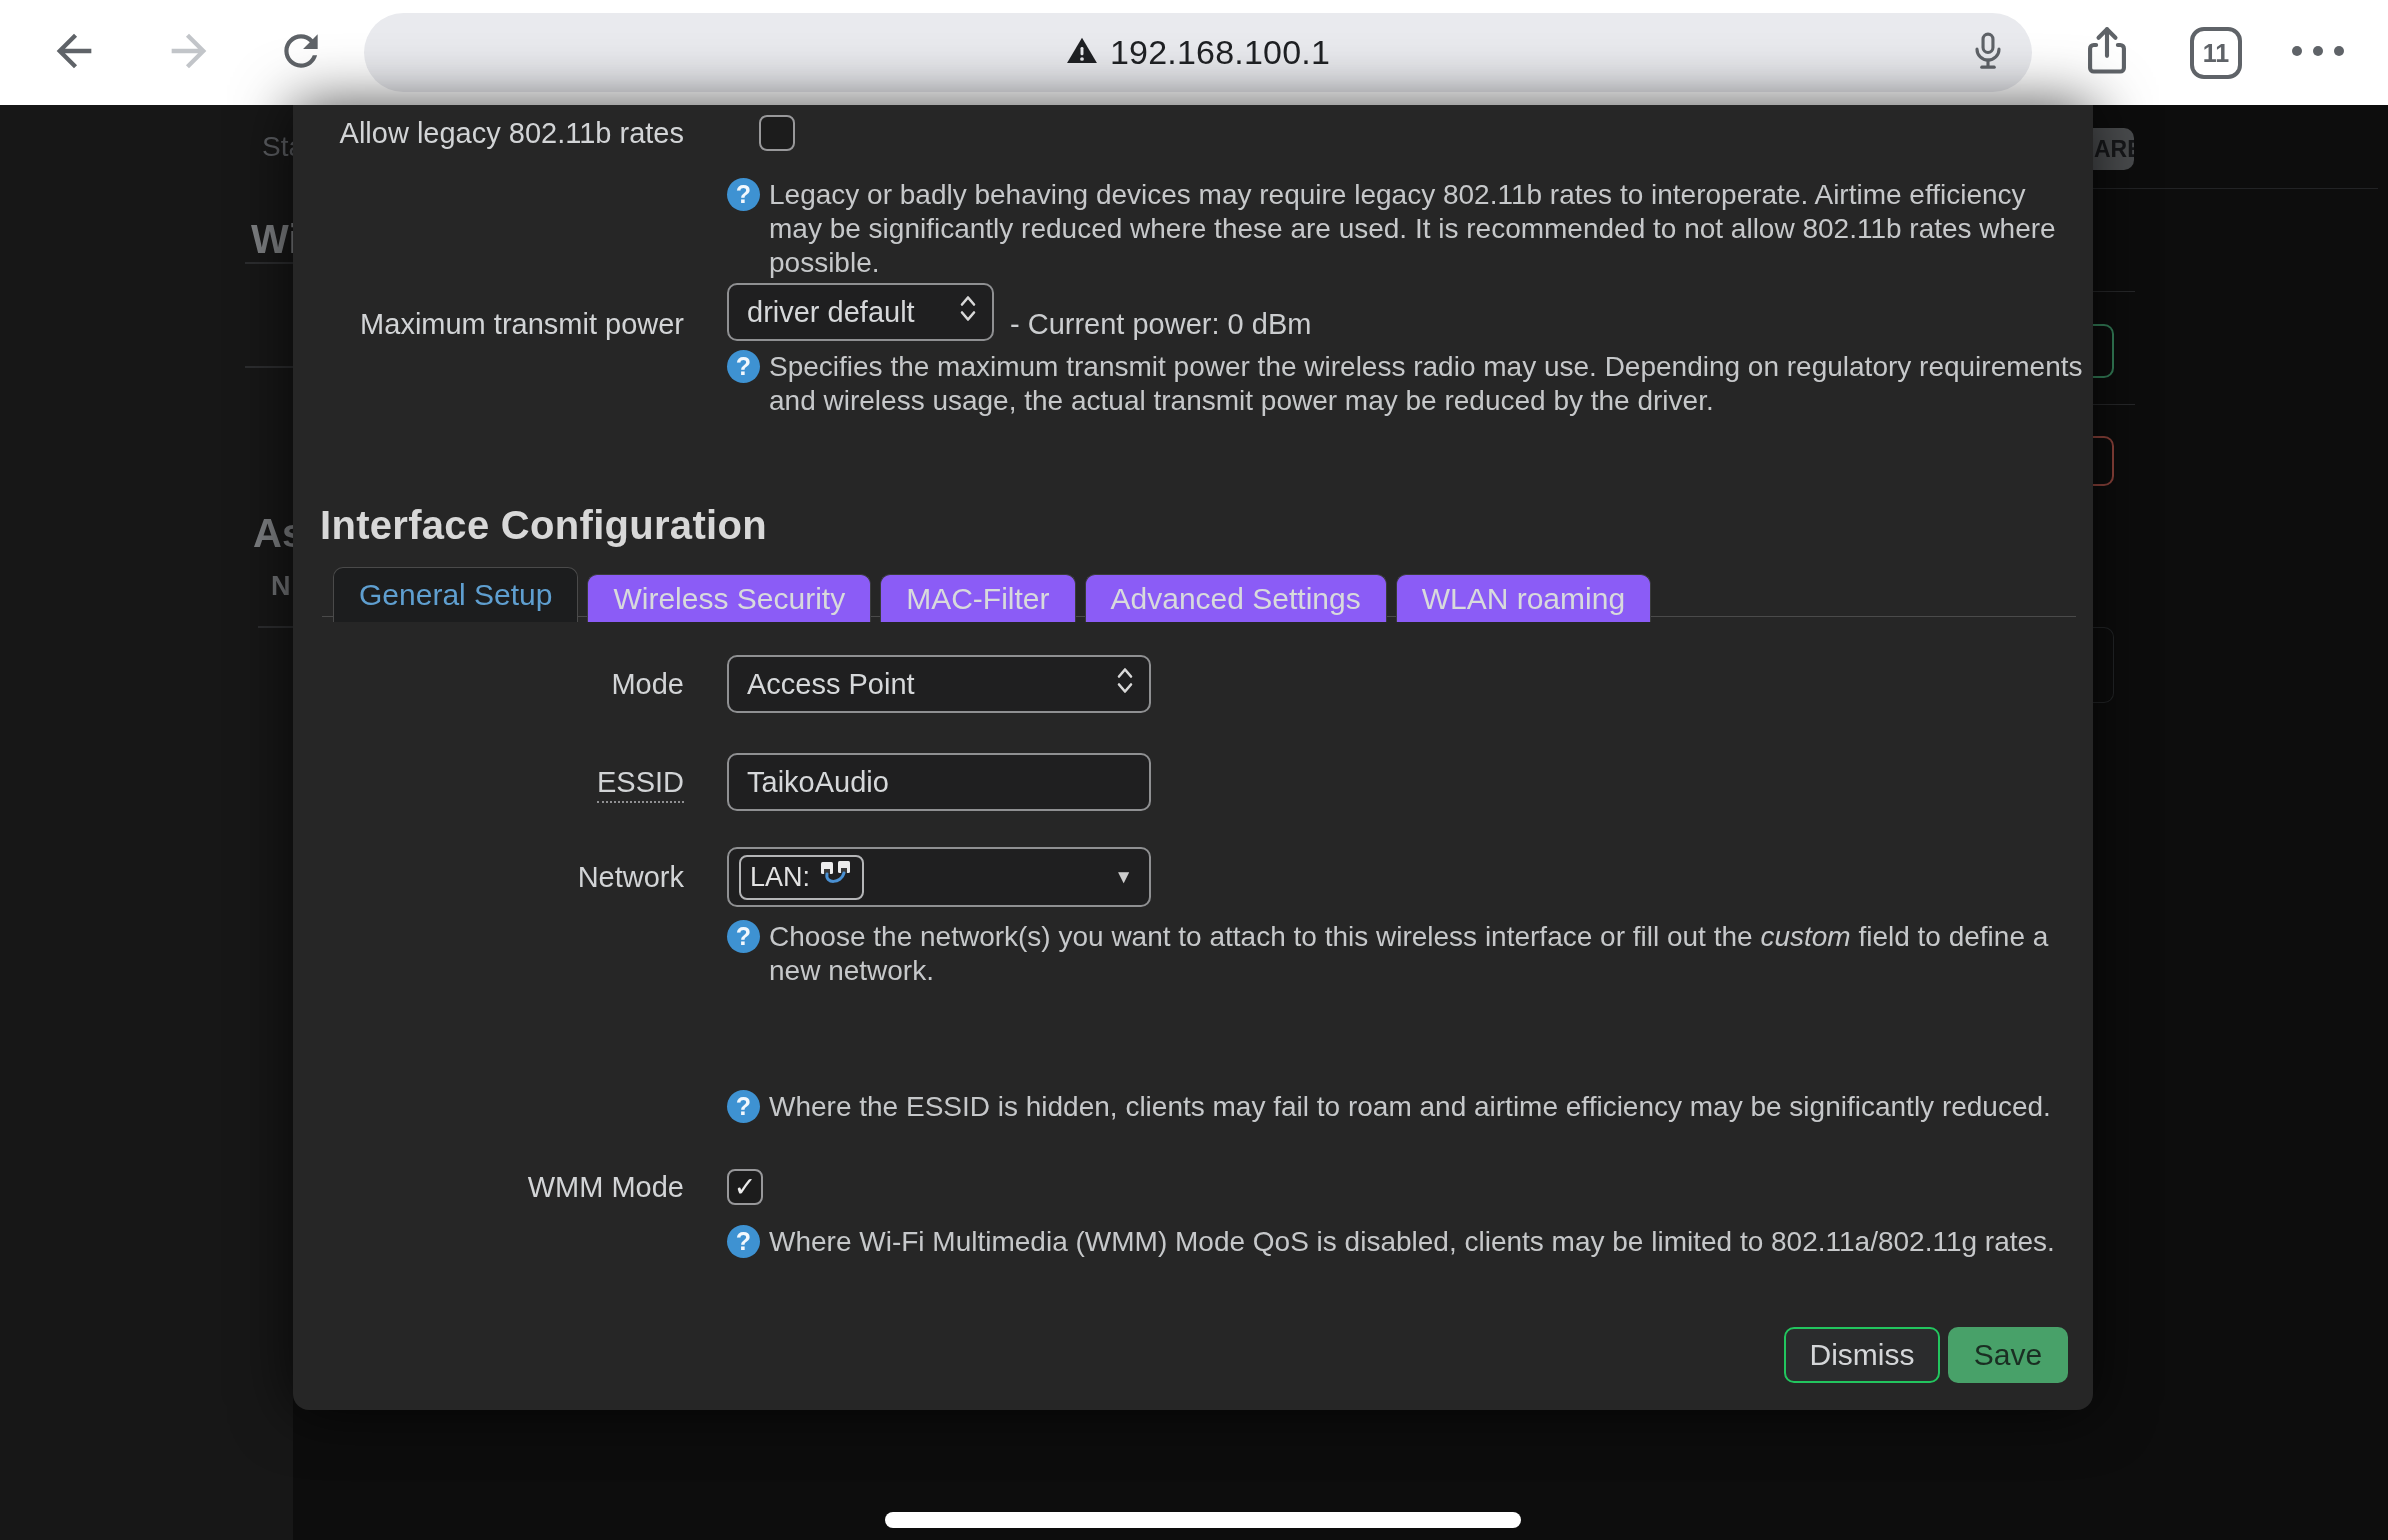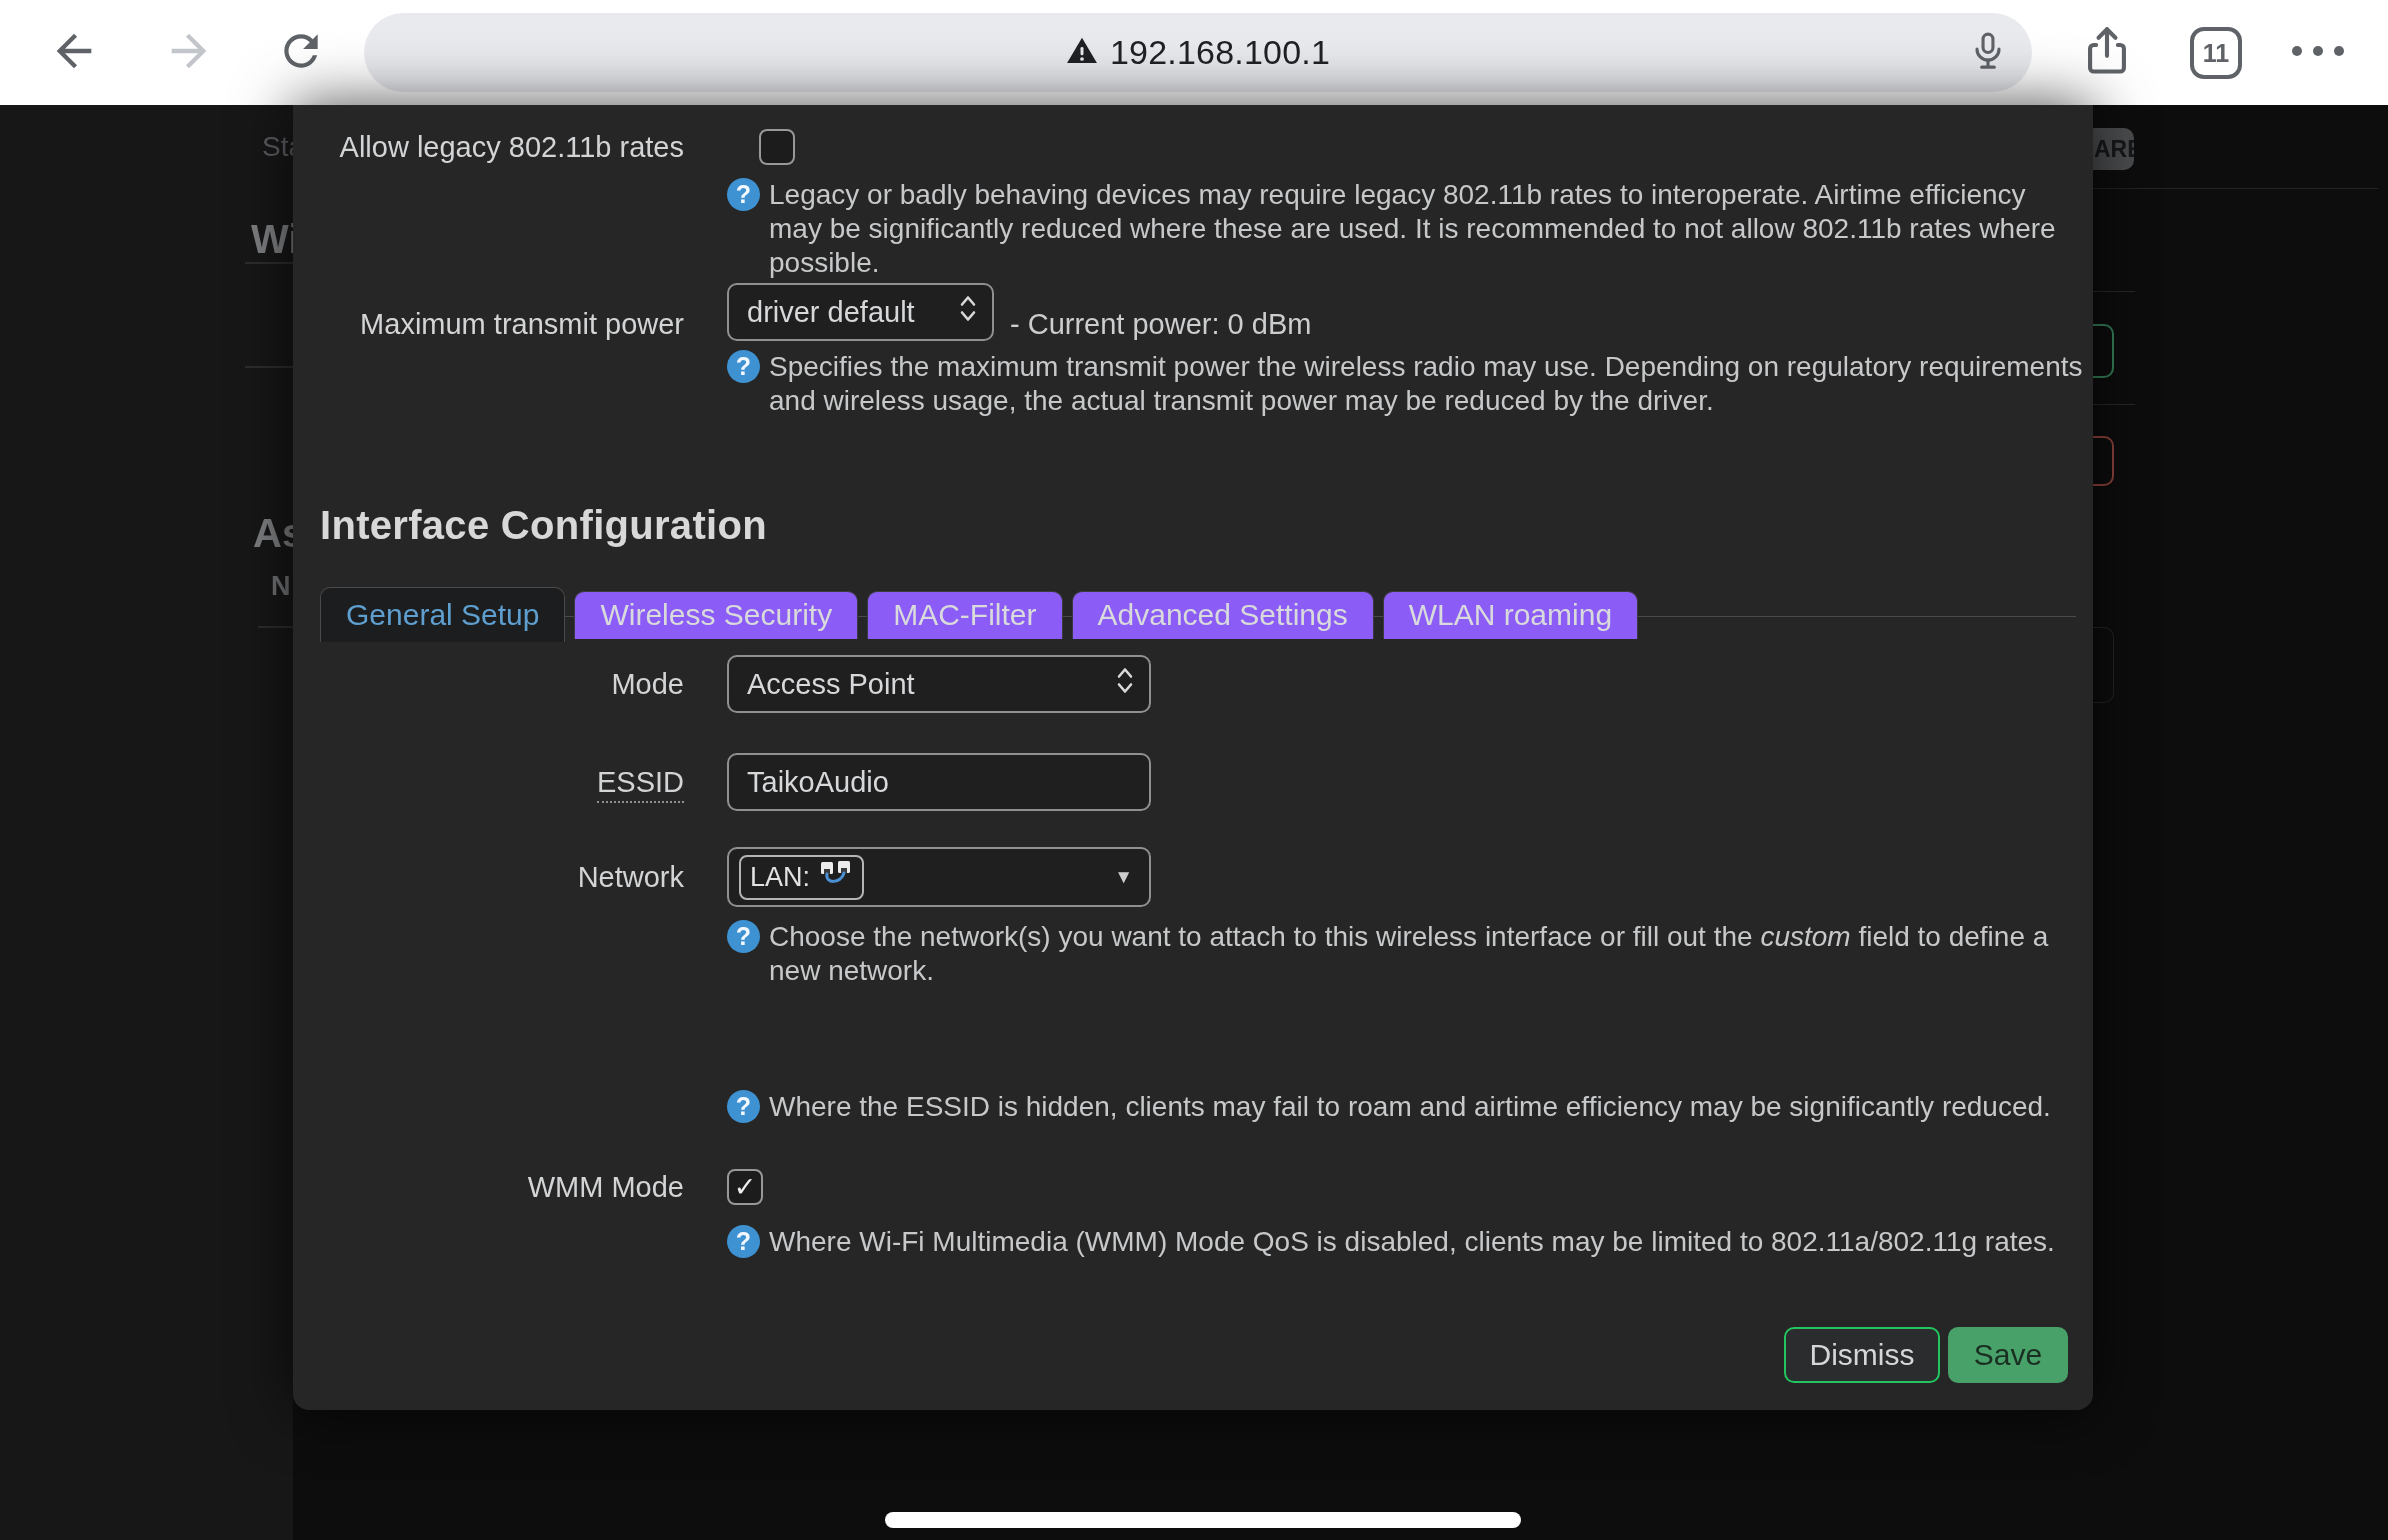--- a/index.html
+++ b/index.html
@@ -36,21 +36,21 @@
   .checkbox .mark { font-size:27px; font-weight:700; color:#ececec; line-height:1; }
   .helprow { position:absolute; left:434px; display:flex; align-items:flex-start; width:1360px; }
   .help-icon { width:33px; height:33px; border-radius:50%; background:#3e92d2; color:#f2f8fd; font-size:25px; font-weight:700; display:flex; align-items:center; justify-content:center; flex-shrink:0; margin-right:9px; }
   .help-text { font-size:28px; line-height:34px; color:#c6c8ca; max-width:1316px; }
   .select, .textinput { height:58px; background:#1f1f20; border:2px solid #8f9092; border-radius:10px; display:flex; align-items:center; padding:0 18px; font-size:29px; color:#d6d8da; position:relative; cursor:pointer; }
   .textinput { cursor:text; }
   .sel-wide { width:424px; }
   .chevrons { position:absolute; right:14px; top:50%; transform:translateY(-50%); }
   .suffix { font-size:29px; color:#cbcdcf; margin-left:16px; }
   .heading { position:absolute; left:27px; top:398px; font-size:40px; font-weight:700; color:#d8d8d8; letter-spacing:.3px; }
-  .tabs { position:absolute; left:27px; top:462px; right:17px; height:55px; display:flex; align-items:center;margin-top:20px; }
+  .tabs { position:absolute; left:40px; top:462px; right:17px; height:55px; display:flex; align-items:flex-end; }
   .tabs-underline { position:absolute; left:29px; right:17px; top:511px; height:1px; background:#4a4a4a; }
   .tab { height:48px; padding:0 25px; margin-right:9px; border-radius:10px 10px 0 0; display:flex; align-items:center; font-size:30px; cursor:pointer; background:#8b5cf6; color:#d8dadc; border:1px solid #3a3b3c; border-bottom:none; position:relative; z-index:2; }
   .tab.active { height:55px; background:#1c1d1e; color:#5f9fd0; border:1px solid #4a4a4a; border-bottom:none; }
   .chip { border:2px solid #b4b5b7; border-radius:8px; padding:3px 9px; display:flex; align-items:center; gap:9px; font-size:27px; color:#e2e2e2; }
   .ddl-arrow { position:absolute; right:16px; font-size:19px; color:#cdcdcd; }
   .btnbar { position:absolute; right:25px; top:1222px; display:flex; gap:8px; }
   .btn { height:56px; border-radius:10px; display:flex; align-items:center; justify-content:center; font-size:30px; cursor:pointer; }
   .btn-dismiss { width:156px; background:#2b2c2d; border:2px solid #22c55e; color:#d4d6d8; }
   .btn-save { width:120px; background:#48a169; color:#1a2e22; border:none; }
 
@@ -144,21 +144,21 @@
     <div class="bg-line" style="left:2093px; top:83px; width:285px; height:1px; background:#222325;"></div>
     <div class="bg-line" style="left:2093px; top:186px; width:42px; height:1px; background:#27282a;"></div>
     <div class="bg-line" style="left:2093px; top:299px; width:42px; height:1px; background:#27282a;"></div>
     <div class="sliver" style="top:219px; height:54px; border-color:#35815a;"></div>
     <div class="sliver" style="top:331px; height:50px; border-color:#8f443c;"></div>
     <div class="sliver" style="top:522px; height:76px; border-color:#242628; border-width:1px;"></div>
   </div>
 
   <div class="modal">
 
-    <div class="row" style="top:14px; height:56px;gap:16px;">
+    <div class="row" style="top:0; height:56px;gap:16px;">
       <div class="row-label">Allow legacy 802.11b rates</div>
       <div class="gap"></div>
       <div class="checkbox"></div>
     </div>
     <div class="helprow" style="top:73px;">
       <div class="help-icon">?</div>
       <div class="help-text">Legacy or badly behaving devices may require legacy 802.11b rates to interoperate. Airtime efficiency may be significantly reduced where these are used. It is recommended to not allow 802.11b rates where possible.</div>
     </div>
 
     <div class="row" style="top:176px; height:60px;align-items:flex-end;">

